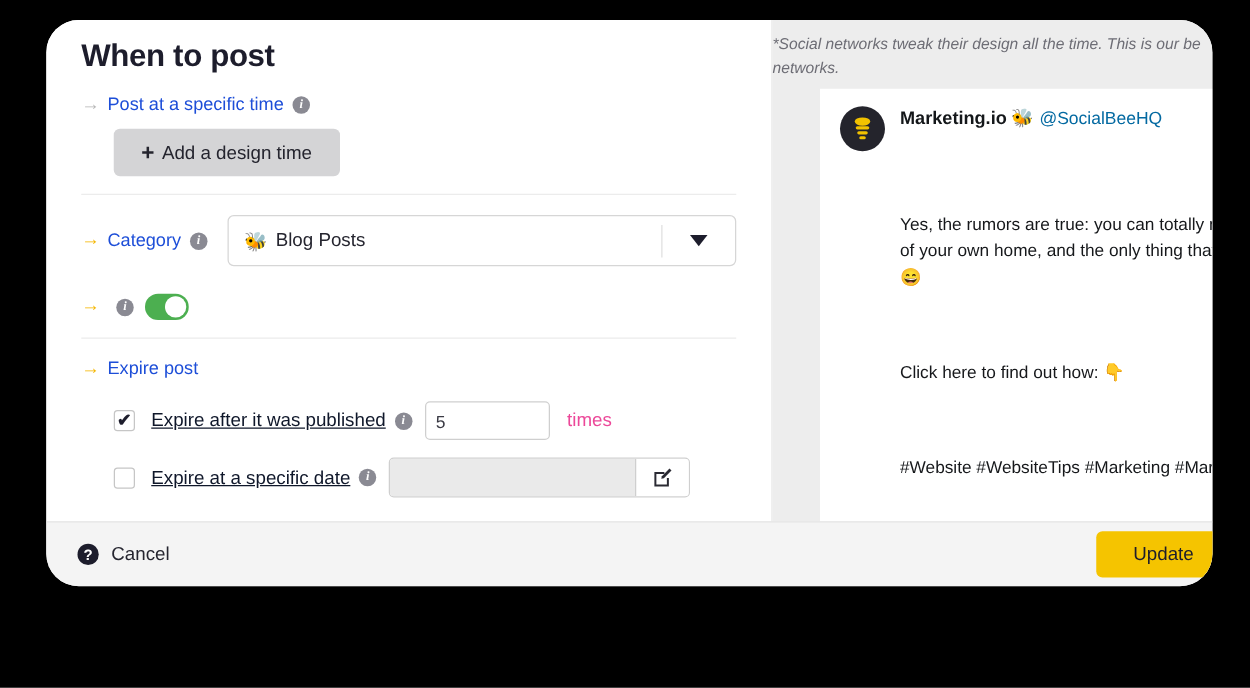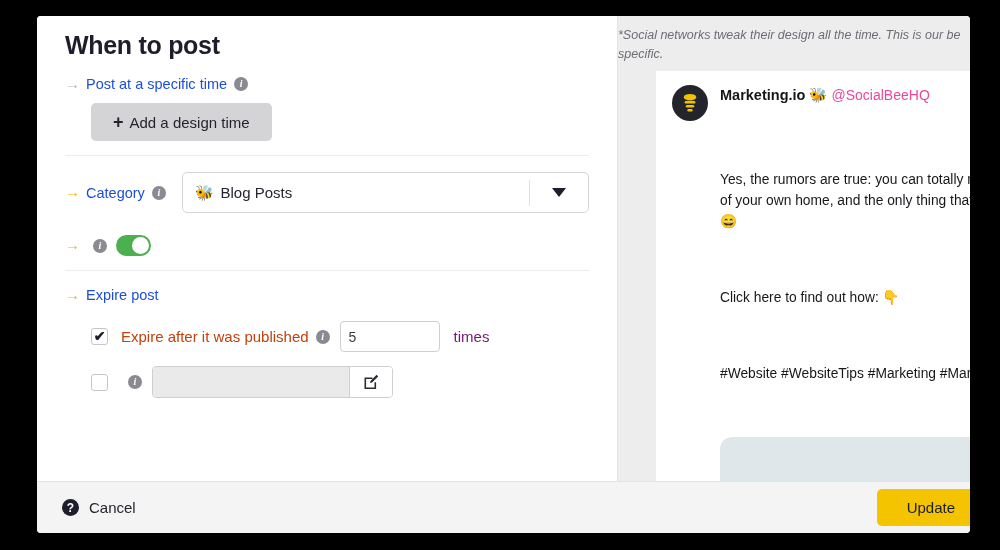--- a/index.html
+++ b/index.html
@@ -6,23 +6,23 @@
   html, body {
     width: 1000px; height: 550px;
     background: #000000;
     font-family: "Liberation Sans", sans-serif;
     overflow: hidden;
   }
 
   #card {
     position: absolute;
     left: 37px; top: 16px;
-    width: 933px; height: 517px;
+    width: 933px; height: 453px;
     background: #ffffff;
-    border-radius: 4px;
+    border-radius: 26px;
     overflow: hidden;
     display: flex;
     flex-direction: column;
   }
 
   #body-area {
     position: relative;
     flex: 1 1 auto;
     display: flex;
     min-height: 0;
@@ -173,34 +173,34 @@
     position: relative;
   }
   .checkbox .tick {
     color: #1d1d2c;
     font-size: 14px;
     font-weight: bold;
     line-height: 1;
     transform: translateY(-1px);
   }
 
-  .sub-label { font-size: 15px; color: #c2410c; }
+  .sub-label { font-size: 15px; color: #0f172a; text-decoration: underline; }
 
   .num-input {
     margin-left: 10px;
     width: 100px; height: 31px;
     border: 1px solid #cfcfcf;
     border-radius: 4px;
     font-size: 14px;
     color: #3a3a44;
     padding: 0 8px;
     font-family: "Liberation Sans", sans-serif;
     background: #fff;
   }
-  .times-label { margin-left: 14px; font-size: 15px; color: #701a75; }
+  .times-label { margin-left: 14px; font-size: 15px; color: #ec4899; }
 
   .date-group {
     margin-left: 10px;
     display: flex;
     height: 32px;
     border-radius: 4px;
     overflow: hidden;
     border: 1px solid #cfcfcf;
   }
   .date-input {
@@ -271,21 +271,21 @@
   }
   .tweet-names { padding-top: 1px; }
   .tweet-name {
     font-size: 14.5px;
     font-weight: bold;
     color: #14171a;
     white-space: nowrap;
   }
   .tweet-handle {
     font-size: 14px;
-    color: #ec4899;
+    color: #0369a1;
     margin-top: 1px;
     white-space: nowrap;
   }
   .tweet-body {
     margin-left: 48px;
     margin-top: 8px;
     font-size: 13.8px;
     color: #16181b;
     line-height: 1.5;
     white-space: pre;
@@ -411,20 +411,21 @@
               <span class="tick">✔</span>
             </span>
             <span class="sub-label">Expire after it was published</span>
             <span class="info-icon">i</span>
             <input class="num-input" type="text" value="5" style="">
             <span class="times-label">times</span>
           </div>
 
           <div class="sub-row">
             <span class="checkbox"></span>
+            <span class="sub-label">Expire at a specific date</span>
             <span class="info-icon">i</span>
             <span class="date-group">
               <input class="date-input" type="text" placeholder="" style="">
               <button class="date-btn">
                 <svg width="16" height="16" viewBox="0 0 16 16">
                   <path d="M1.5 3.5 h8 v1.6 h-6.4 v8.4 h8.4 v-5.2 h1.6 v6.8 h-11.6 z" fill="#2a2a33"></path>
                   <path d="M13.6 0.8 l1.6 1.6 l-6.1 6.1 l-2.1 0.5 l0.5 -2.1 z" fill="#2a2a33"></path>
                 </svg>
               </button>
             </span>
@@ -433,21 +434,21 @@
 
       </div>
     </div>
 
     <div id="pane-sep"></div>
 
     <div id="right-pane">
       <div id="right-scroll">
         <div class="preview-note">
           <span>*Social networks tweak their design all the time. This is our be</span>
-          <span class="l2">specific.</span>
+          <span class="l2">networks.</span>
         </div>
 
         <div class="tweet-card">
           <div class="tweet-head">
             <span class="avatar">
               <svg width="26" height="26" viewBox="0 0 26 26">
                 <ellipse cx="13" cy="7.2" rx="6.2" ry="3.3" fill="#f2c200"></ellipse>
                 <rect x="7.6" y="11" width="10.8" height="2.5" rx="1.25" fill="#f2c200"></rect>
                 <rect x="8.8" y="15" width="8.4" height="2.5" rx="1.25" fill="#f2c200"></rect>
                 <rect x="10.4" y="19" width="5.2" height="2.4" rx="1.2" fill="#f2c200"></rect>

